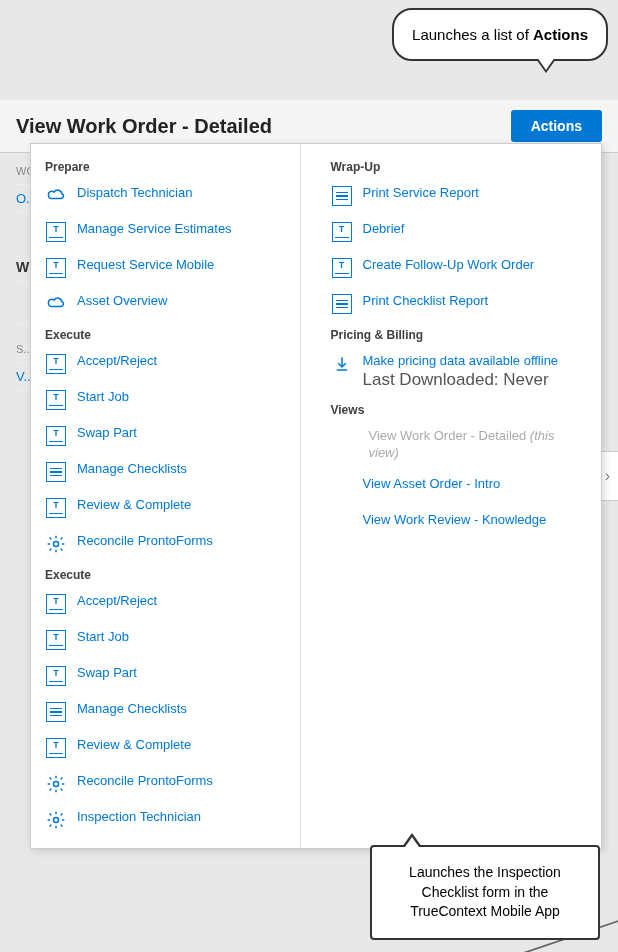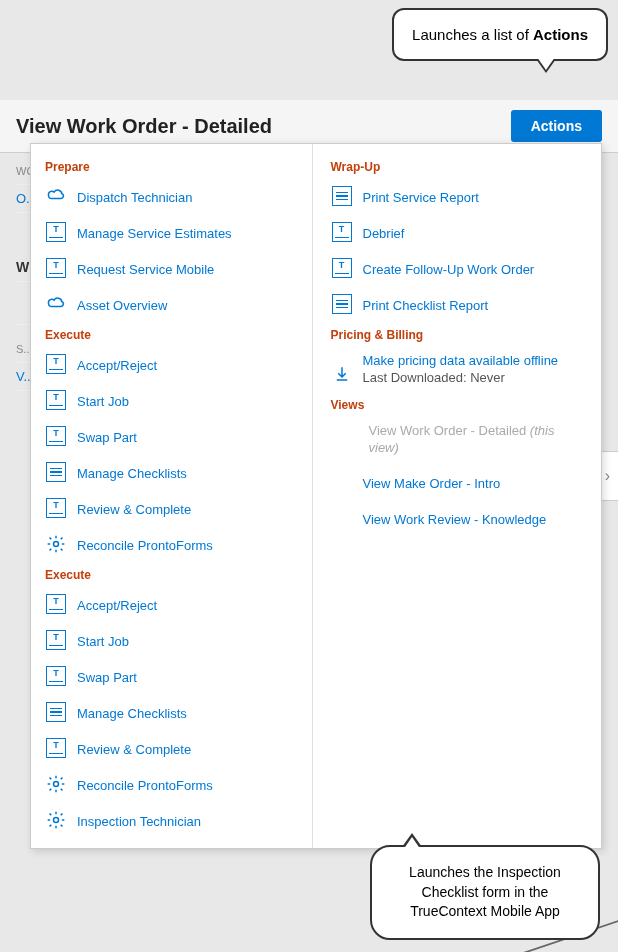--- a/index.html
+++ b/index.html
@@ -12,21 +12,21 @@
       overflow: hidden;
     }
 
     
     .tooltip-top {
       position: absolute;
       top: 8px;
       right: 10px;
       background: white;
       border: 2px solid #333;
-      border-radius: 12px;
+      border-radius: 20px;
       padding: 14px 18px;
       font-size: 15px;
       font-weight: 400;
       max-width: 270px;
       z-index: 100;
       line-height: 1.4;
     }
     .tooltip-top::after {
       content: '';
       position: absolute;
@@ -142,46 +142,46 @@
       padding: 0;
     }
 
     .col-left {
       flex: 1;
       border-right: 1px solid #e0e0e0;
       padding: 10px 0;
     }
     .col-right {
       flex: 1;
-      padding: 10px 4px;
+      padding: 10px 16px;
     }
 
     .section-header {
       font-size: 12px;
       font-weight: 700;
-      color: #c2410c;
+      color: #404040;
       padding: 6px 14px 4px 14px;
       text-transform: none;
       letter-spacing: 0;
     }
 
     .action-item {
       display: flex;
-      align-items: flex-end;
+      align-items: flex-start;
       padding: 7px 14px;
       cursor: pointer;
       gap: 10px;
     }
     .action-label {
       font-size: 13px;
       color: #0078d4;
       line-height: 1.3;
     }
     .action-sublabel {
-      font-size: 13px;
+      font-size: 17px;
       color: #555;
     }
     .action-label.disabled {
       color: #aaa;
       margin-left: 6px;
     }
 
     
     .icon {
       width: 22px;
@@ -238,21 +238,21 @@
       width: 100%;
     }
 
     
     .tooltip-bottom {
       position: absolute;
       bottom: 12px;
       right: 18px;
       background: white;
       border: 2px solid #333;
-      border-radius: 20px;
+      border-radius: 4px;
       padding: 16px 26px;
       font-size: 14px;
       font-weight: 400;
       max-width: 230px;
       z-index: 100;
       text-align: center;
       line-height: 1.4;
     }
     .tooltip-bottom::before {
       content: '';
@@ -521,21 +521,21 @@
 
       <div class="section-header">Views</div>
 
       <div class="action-item">
         <div class="icon"></div>
         <span class="action-label disabled">View Work Order - Detailed <em>(this view)</em></span>
       </div>
 
       <div class="action-item">
         <div class="icon"></div>
-        <span class="action-label">View Make Order - Intro</span>
+        <span class="action-label">View Asset Order - Intro</span>
       </div>
 
       <div class="action-item">
         <div class="icon"></div>
         <span class="action-label">View Work Review - Knowledge</span>
       </div>
     </div>
   </div>
 </div>
 

